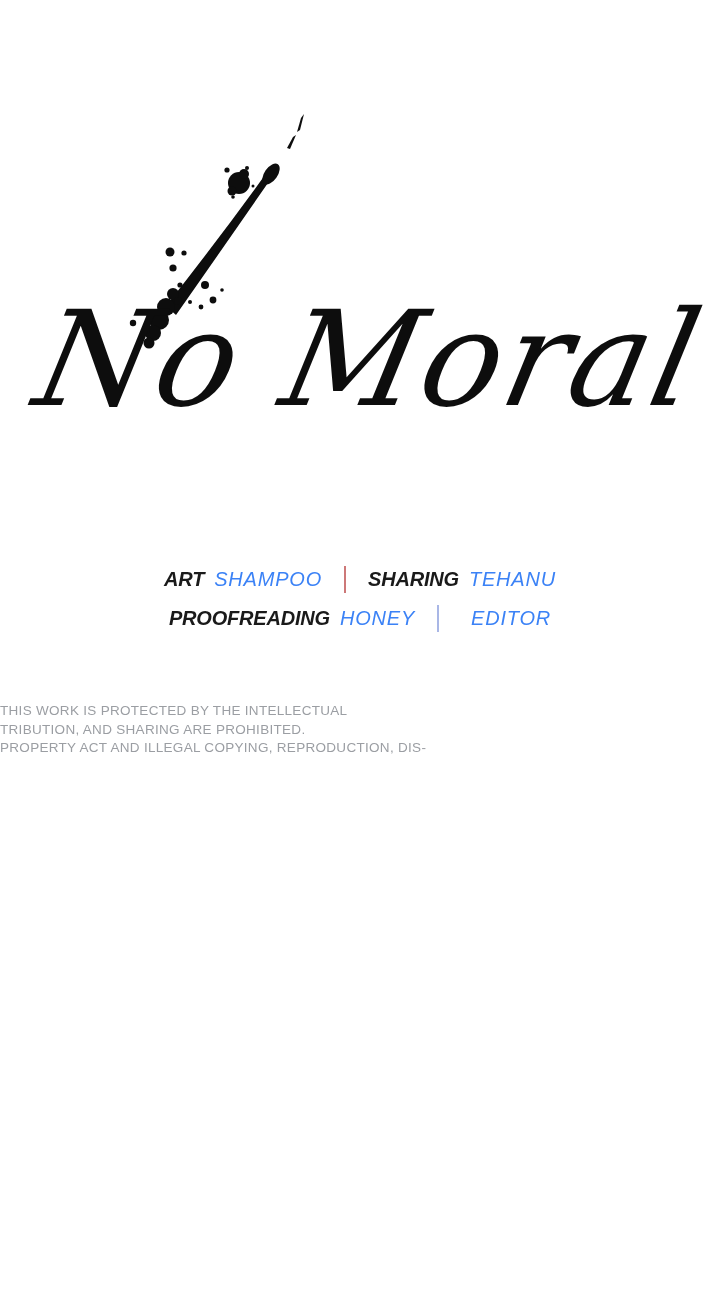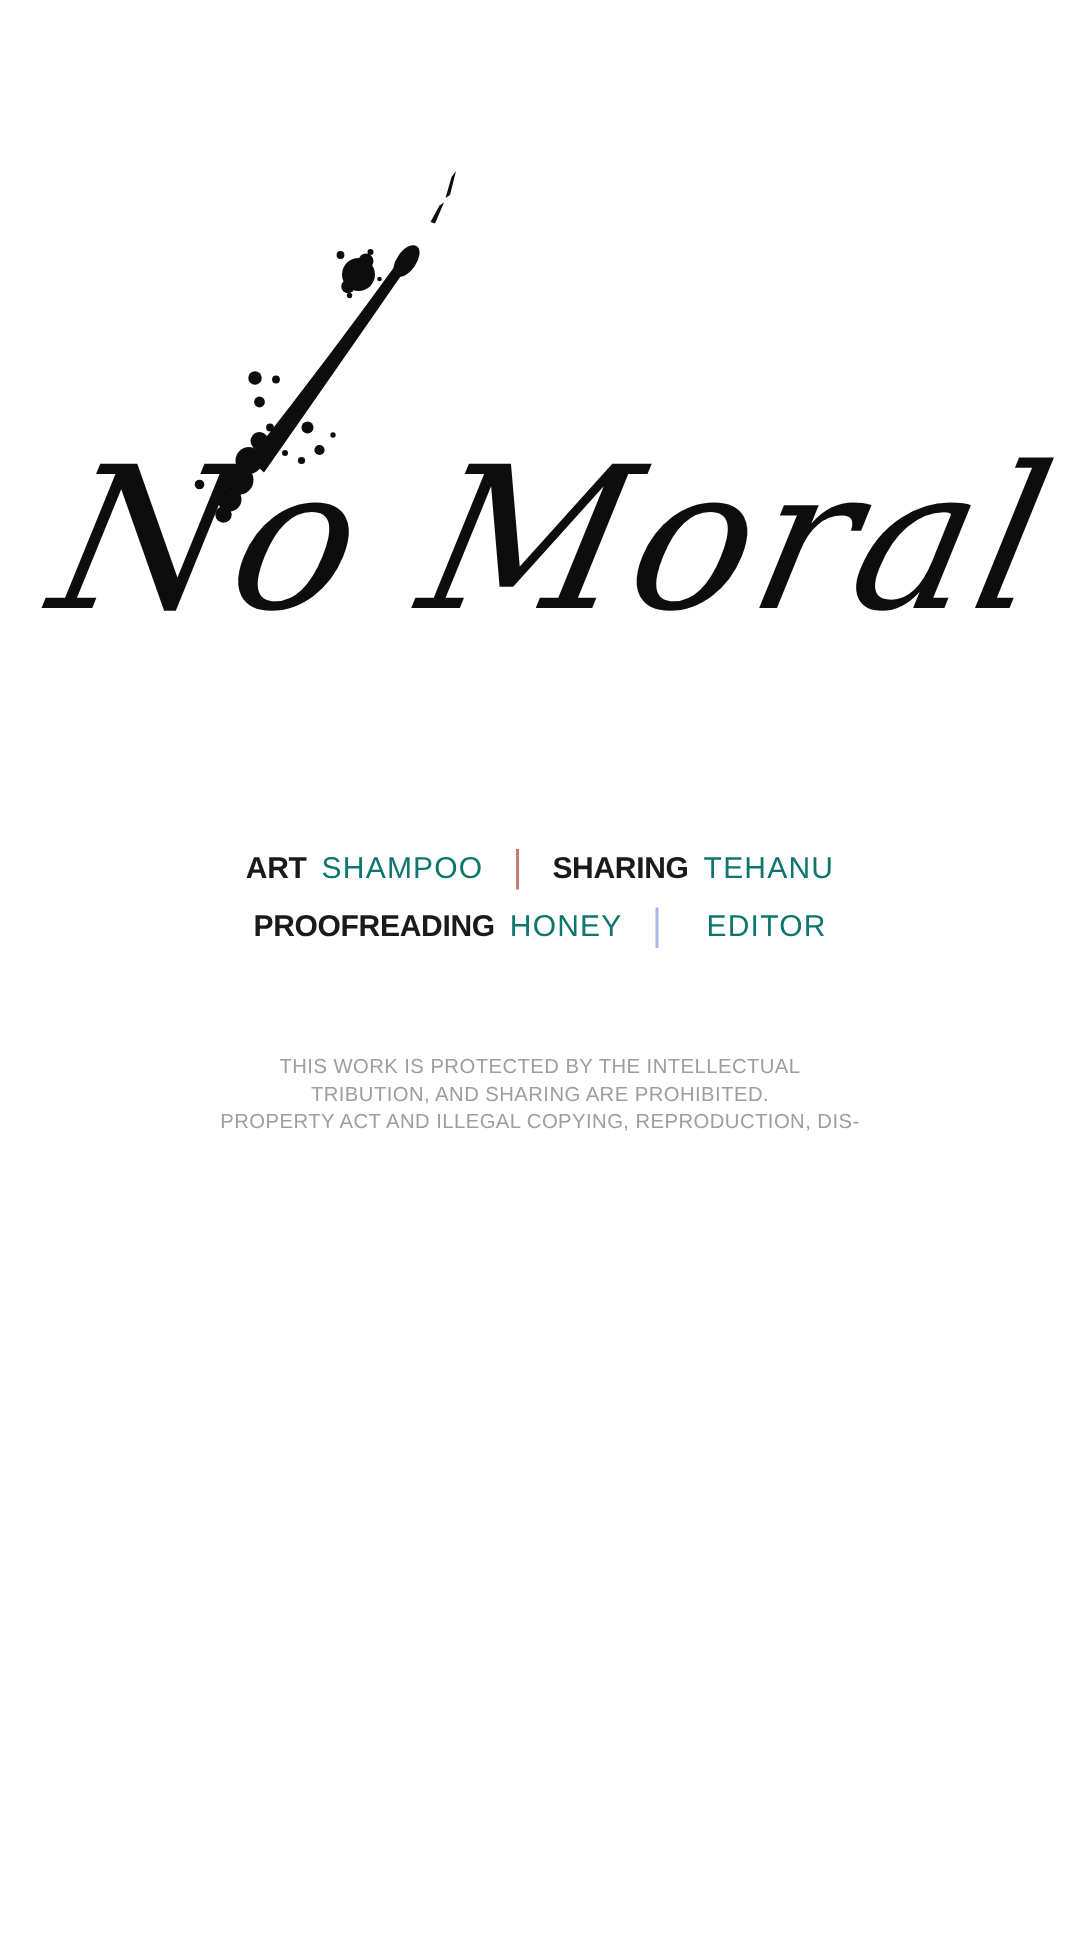--- a/index.html
+++ b/index.html
@@ -22,55 +22,56 @@
     font-family: "DejaVu Serif", serif;
     font-style: italic;
     font-size: 132px;
     letter-spacing: 3px;
   }
   .credits {
     position: absolute;
     top: 565px;
     left: 0;
     width: 720px;
+    font-style: italic;
   }
   .credit-row {
     display: flex;
     align-items: center;
     justify-content: center;
     height: 28px;
     margin-bottom: 11px;
     white-space: nowrap;
   }
   .credit-label {
     font-size: 20px;
     font-weight: 700;
     color: #1a1a1a;
     letter-spacing: -0.2px;
   }
   .credit-value {
     font-size: 20px;
     font-weight: 400;
-    color: #0f766e;
+    color: #3b82f6;
     letter-spacing: 0.8px;
     margin-left: 10px;
   }
   .credit-divider {
     display: inline-block;
     width: 2px;
     height: 27px;
     margin: 0 22px;
     background: #cccccc;
   }
   .copyright {
     position: absolute;
     top: 702px;
     left: 0;
     width: 720px;
-    text-align: center;
+    text-align: left;
     font-size: 13.5px;
     line-height: 18.5px;
     color: #9b9ea3;
     letter-spacing: 0.3px;
   }
 </style>
 </head>
 <body>
 
 <div class="page">

